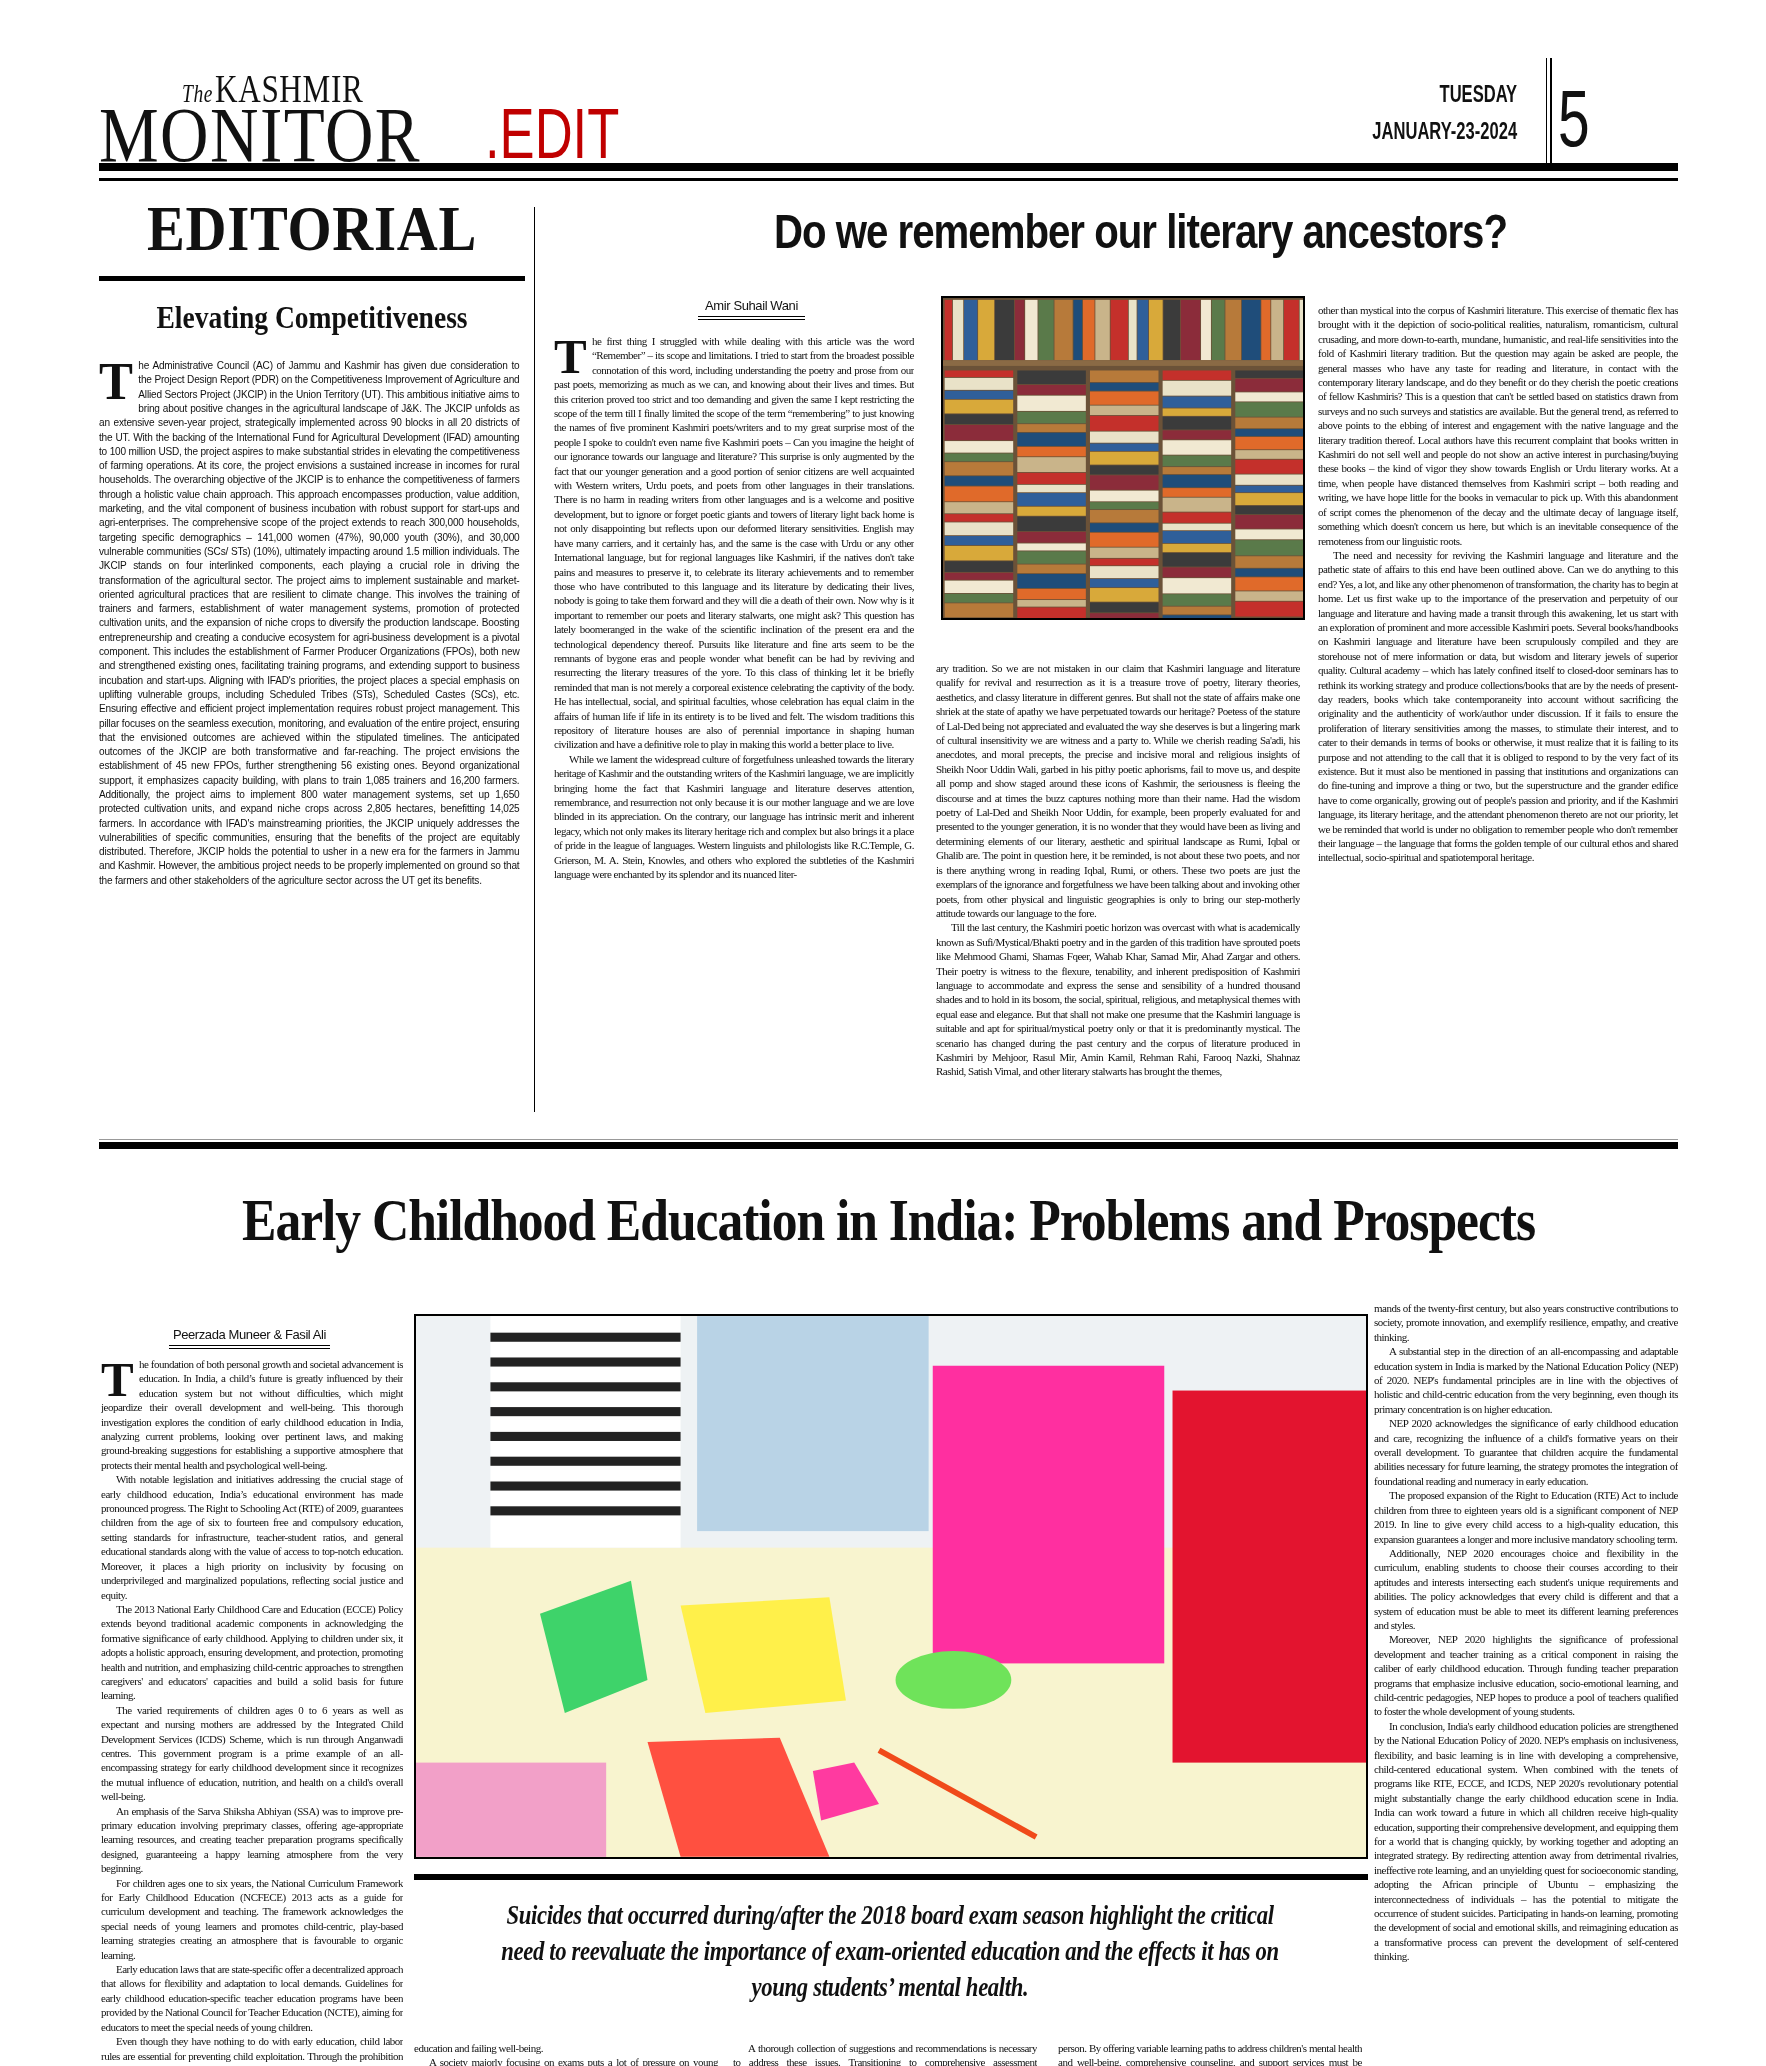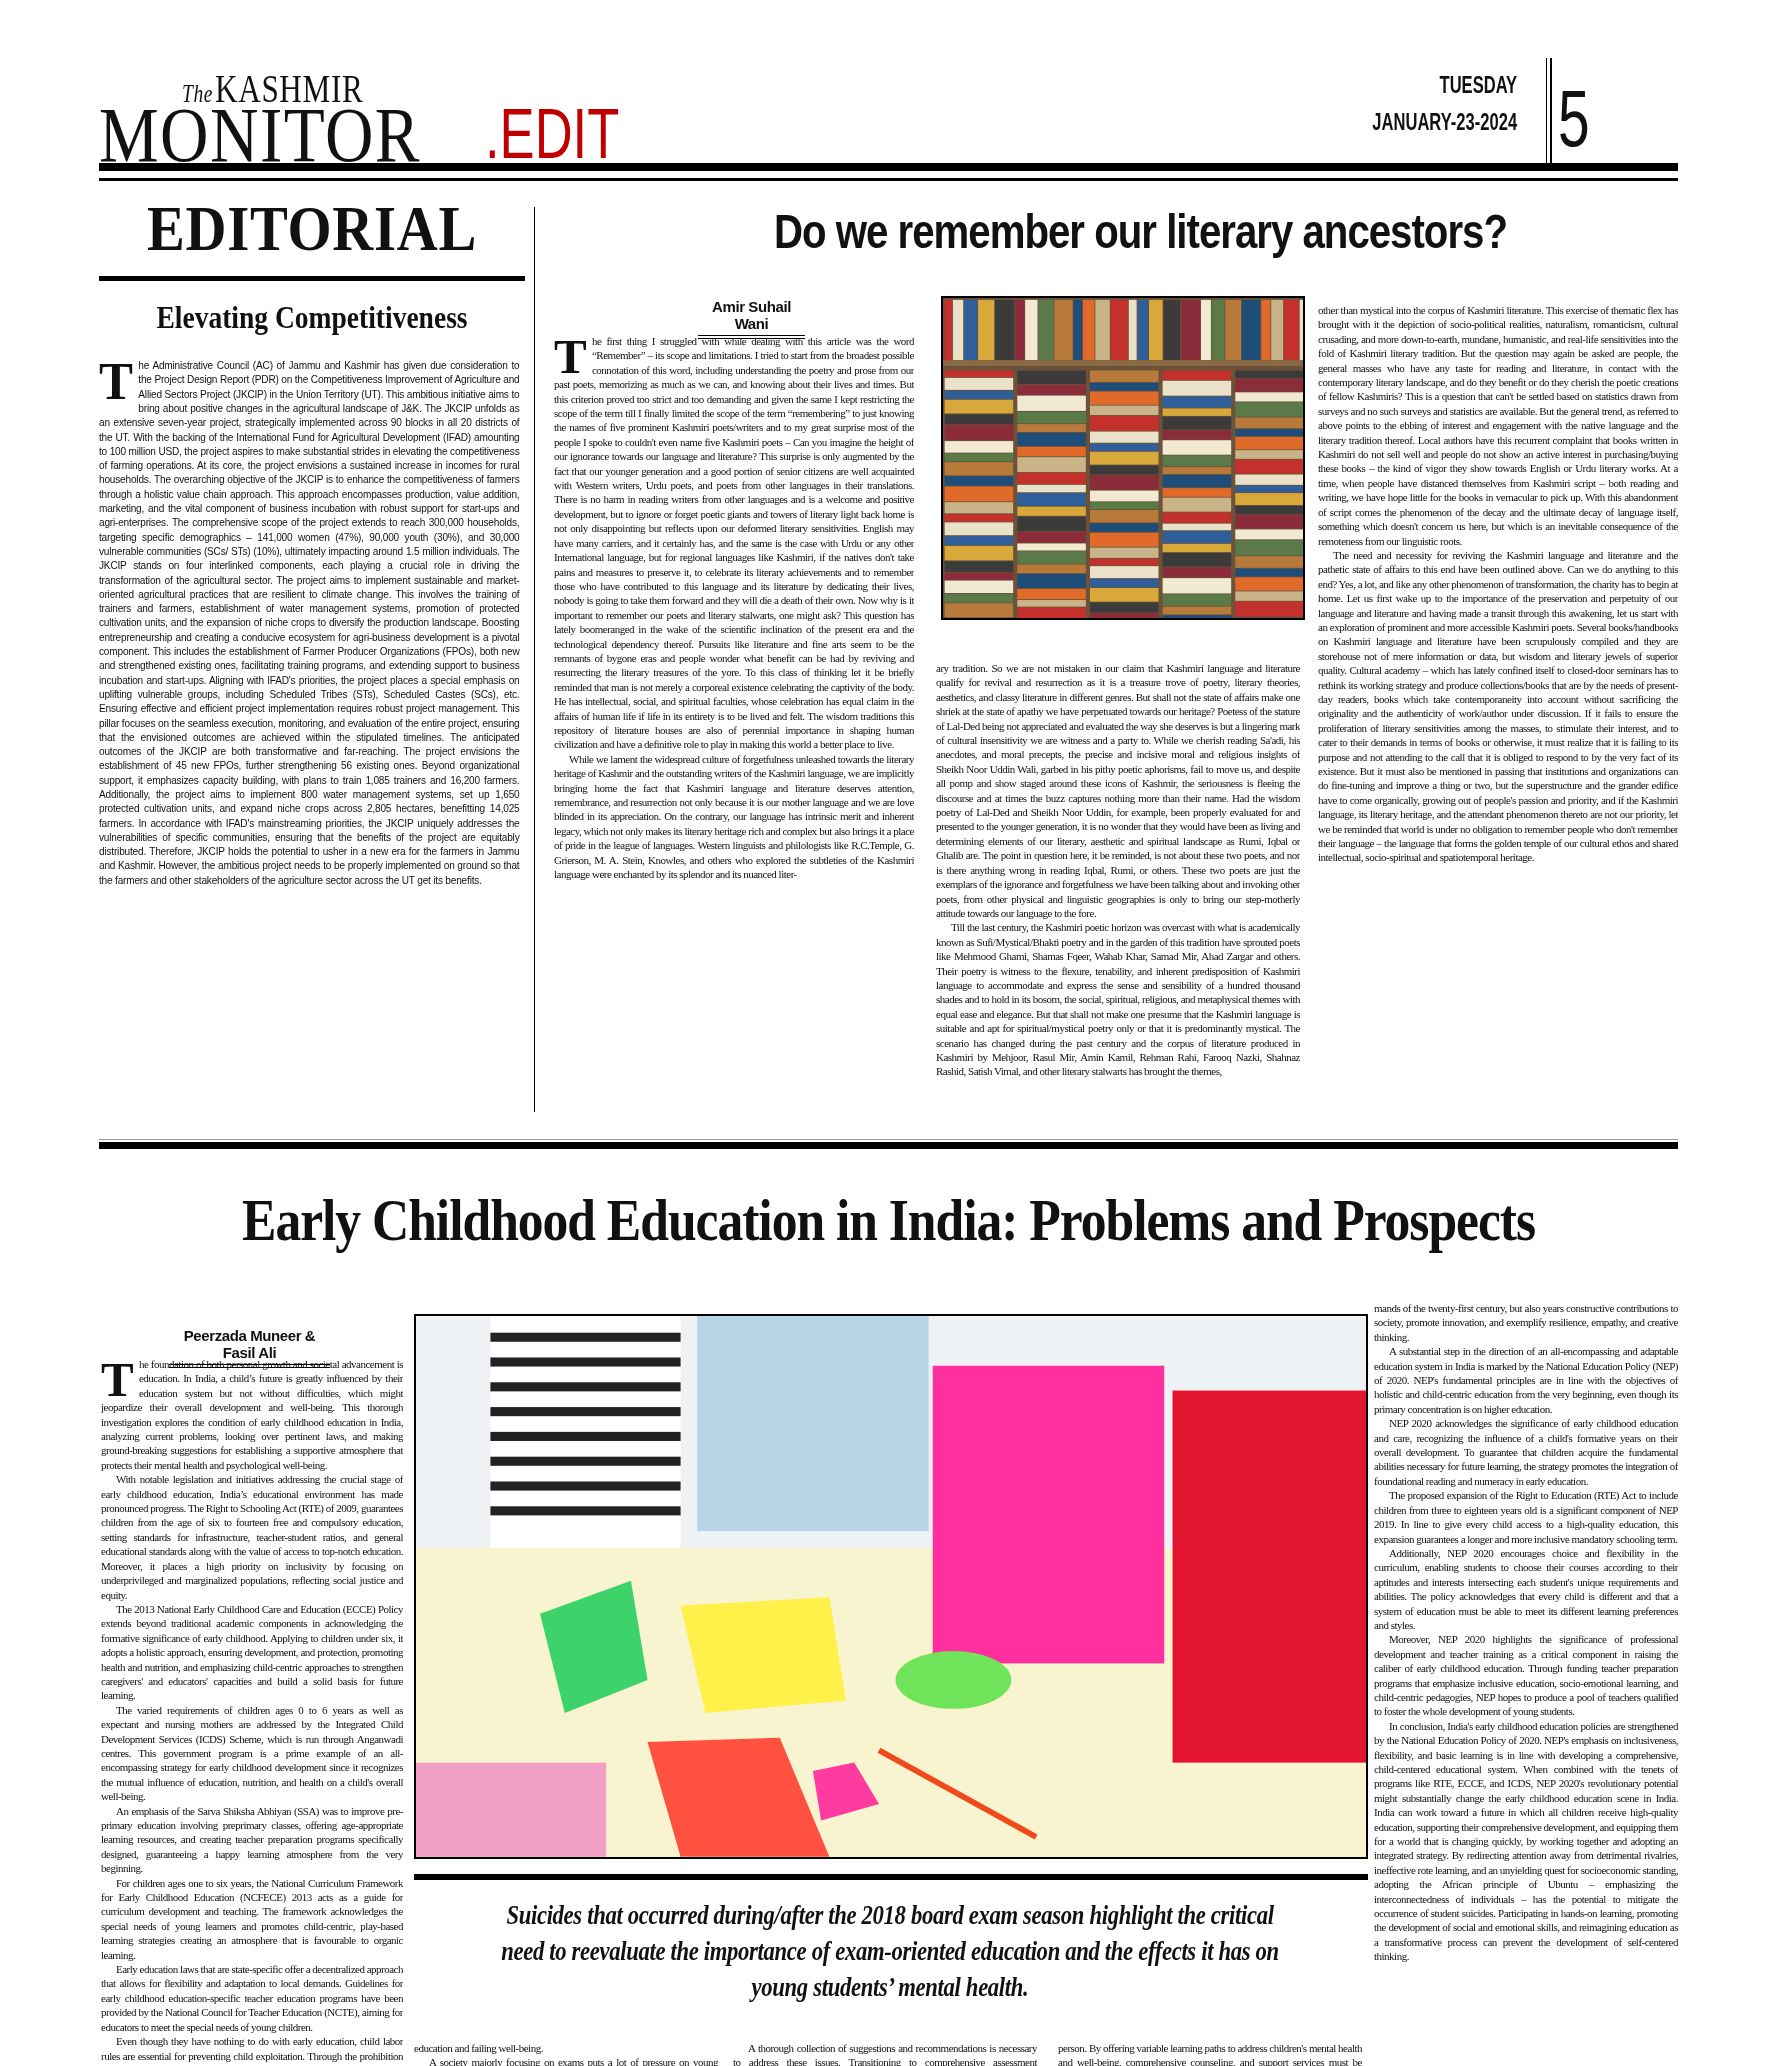--- a/index.html
+++ b/index.html
@@ -3,41 +3,41 @@
 <meta charset="utf-8">
 <style>
   html, body { margin: 0; padding: 0; background: #ffffff; }
   body { width: 1767px; height: 2587px; position: relative; overflow: hidden; color: #111; font-family: "Liberation Serif", serif; }
 
   
   .masthead { position: absolute; left: 99px; top: 58px; width: 1579px; height: 124px; }
   .logo-kashmir { position: absolute; left: 83px; top: 6.6px; font-family: "Liberation Serif", serif; font-size: 40px; letter-spacing: 0.8px; transform: scaleX(0.78); transform-origin: left; }
   .logo-monitor { position: absolute; left: 0; top: 38px; font-family: "Liberation Serif", serif; font-size: 78px; line-height: 1; letter-spacing: 1.7px; transform: scaleX(0.86); transform-origin: left; }
   .logo-edit { position: absolute; left: 386px; top: 40px; font-family: "Liberation Sans", sans-serif; font-size: 71px; line-height: 1; color: #c00000; transform: scaleX(0.74); transform-origin: left; }
-  .date-block { position: absolute; right: 161px; top: 16px; text-align: right; font-family: "Liberation Sans", sans-serif; font-weight: bold; }
+  .date-block { position: absolute; right: 161px; top: 25px; text-align: right; font-family: "Liberation Sans", sans-serif; font-weight: bold; }
   .date-day { font-size: 23px; line-height: 1; transform: scaleX(0.72); transform-origin: right; }
   .date-date { font-size: 23px; line-height: 1; margin-top: 14px; transform: scaleX(0.72); transform-origin: right; }
   .page-rule-v { position: absolute; right: 126px; top: 0; width: 1.7px; height: 105px; background: #000; }
   .page-rule-v2 { position: absolute; right: 131px; top: 0; width: 0.8px; height: 105px; background: #000; }
   .page-num { position: absolute; right: 76px; top: 20.7px; font-family: "Liberation Sans", sans-serif; font-size: 79px; line-height: 1; transform: scaleX(0.72); transform-origin: left; }
   .head-rule-thick { position: absolute; left: 99px; top: 163px; width: 1579px; height: 8.3px; background: #000; }
   .head-rule-thin { position: absolute; left: 99px; top: 178px; width: 1579px; height: 2.9px; background: #000; }
 
   
   .editorial { position: absolute; left: 99px; top: 194px; width: 426px; }
   .ed-label { text-align: center; font-family: "Liberation Serif", serif; font-weight: bold; font-size: 63px; line-height: 1; letter-spacing: 0.8px; transform: scaleX(0.9); margin-top: 4.1px; }
   .ed-rule { height: 5px; background: #000; margin-top: 15px; }
   .ed-title { text-align: center; font-family: "Liberation Serif", serif; font-weight: bold; font-size: 32px; line-height: 1; margin-top: 20px; transform: scaleX(0.86); }
   .ed-body { margin-top: 25px; font-family: "Liberation Sans", sans-serif; font-size: 10.5px; line-height: 14.3px; text-align: justify; letter-spacing: -0.2px; transform: scaleX(0.96); transform-origin: left; width: 438px; }
   .dropcap { float: left; font-family: "Liberation Serif", serif; font-weight: bold; font-size: 53px; line-height: 41px; margin: 2.5px 5.8px 0 0; }
   .col-divider { position: absolute; left: 534px; top: 207px; width: 1.2px; height: 905px; background: #000; }
 
   
   .lit-headline { position: absolute; left: 620px; top: 207px; width: 1041px; text-align: center; font-family: "Liberation Sans", sans-serif; font-weight: bold; font-size: 49px; line-height: 1; letter-spacing: -1.2px; transform: scaleX(0.82); transform-origin: center; }
-  .byline { font-family: "Liberation Sans", sans-serif; font-weight: bold; font-size: 15px; text-align: center; letter-spacing: -0.4px; }
+  .byline { font-family: "Liberation Sans", sans-serif; font-weight: normal; font-size: 13px; text-align: center; letter-spacing: -0.4px; }
   .byline-rule { height: 2.5px; border-top: 1.2px solid #000; border-bottom: 0.8px solid #000; margin: 2.5px auto 0; }
   .lit-byline-wrap { position: absolute; left: 698px; top: 298px; width: 107px; }
   .article-col { position: absolute; font-family: "Liberation Serif", serif; font-size: 11px; line-height: 14.4px; text-align: justify; letter-spacing: -0.5px; margin-top: 8px; }
   .article-col p { margin: 0; text-indent: 15px; }
   .article-col p.first { text-indent: 0; }
   .lit-c1 { left: 554px; top: 326px; width: 360px; height: 785px; overflow: hidden; }
   .lit-c2 { left: 936px; top: 653px; width: 364px; height: 459px; overflow: hidden; }
   .lit-c3 { left: 1318px; top: 295px; width: 360px; height: 816px; overflow: hidden; }
   .books-photo { position: absolute; left: 941px; top: 296px; width: 360px; height: 320px; border: 2.1px solid #000; overflow: hidden; background: #5a4632; }
 

